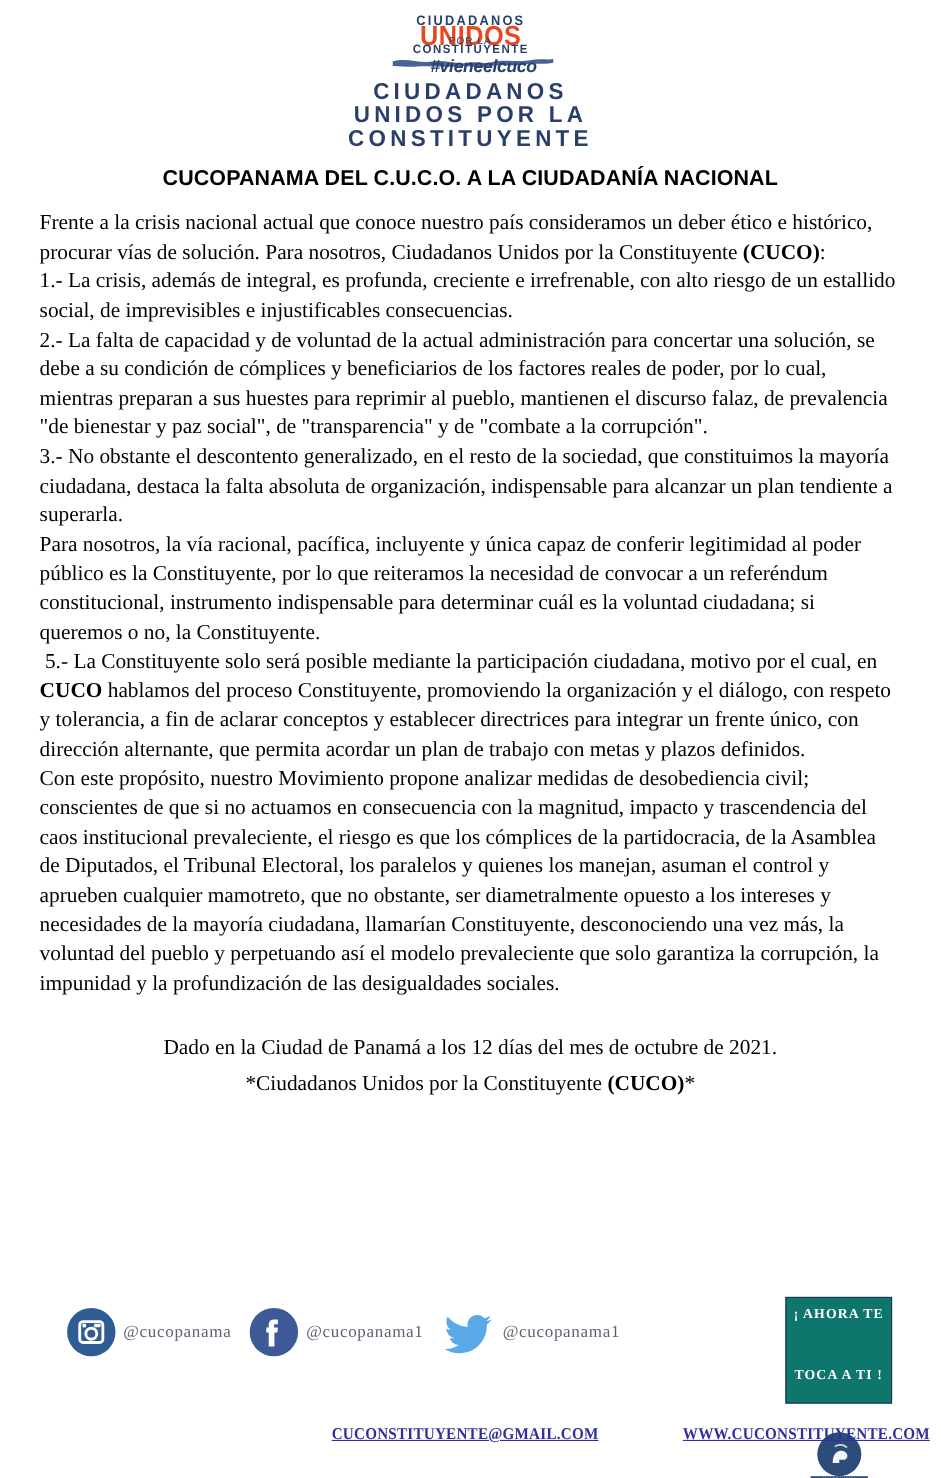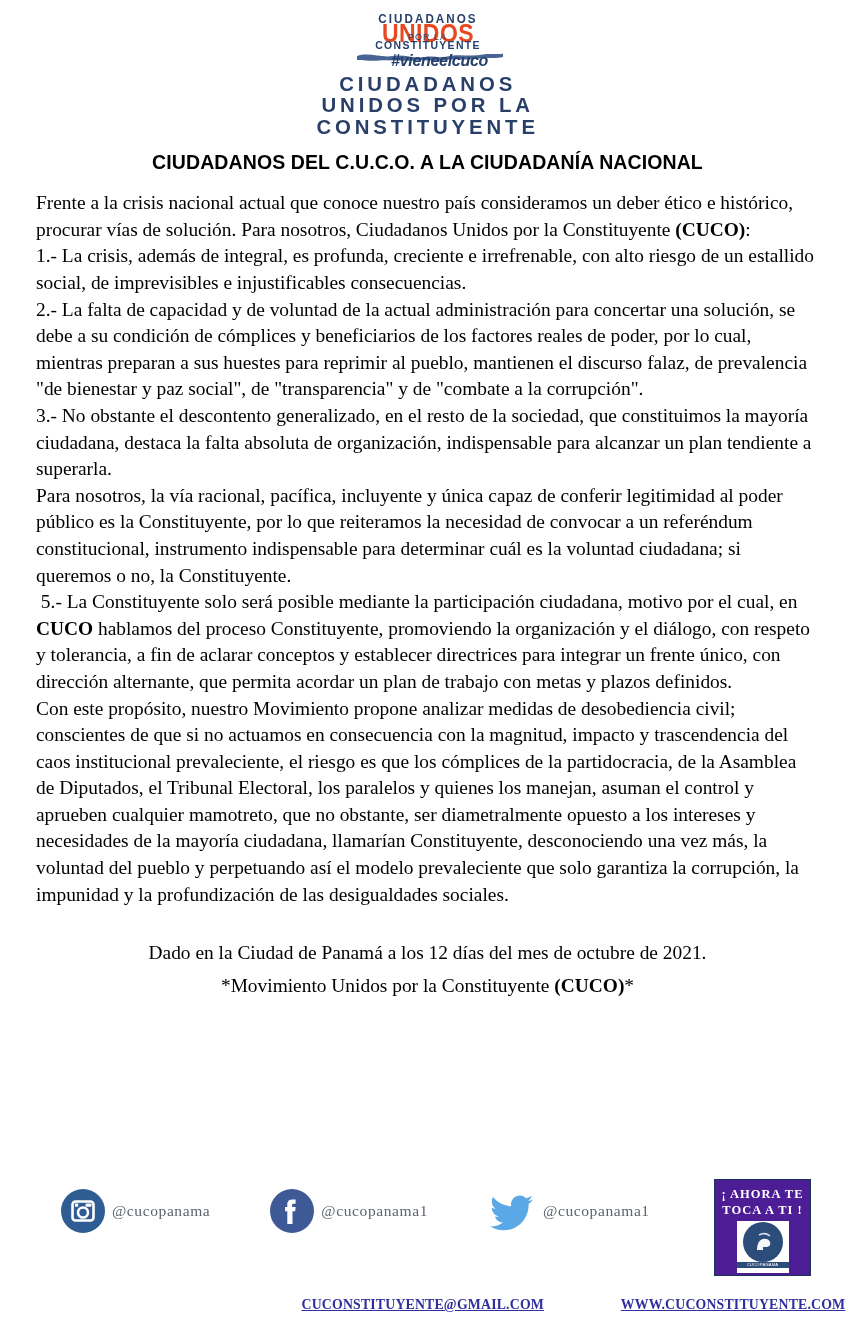--- a/index.html
+++ b/index.html
@@ -143,21 +143,20 @@
     height: 26px;
   }
   .closing p { margin: 6px; white-space: pre-wrap; text-align: center; }
 
   
   .social-row {
     position: absolute;
     left: 60px;
     top: 1188px;
     display: flex;
-    gap: 43px;
   }
   .social-item {
     display: flex;
     align-items: center;
   }
   .ico {
     flex: 0 0 auto;
     display: block;
   }
   .handle {
@@ -170,27 +169,28 @@
     white-space: nowrap;
   }
 
   
   .badge {
     position: absolute;
     left: 714px;
     top: 1179px;
     width: 97px;
     height: 97px;
-    background: #4c1d95;
+    background: #0f766e;
     border: 1px solid #1a3357;
     display: flex;
     flex-direction: column;
     align-items: center;
     padding-top: 6px;
     box-sizing: border-box;
+    gap: 40px;
   }
   .badge-line {
     color: #ffffff;
     font-family: "Liberation Serif", serif;
     font-weight: bold;
     font-size: 12.5px;
     letter-spacing: 1px;
     line-height: 16px;
     white-space: nowrap;
   }
@@ -266,21 +266,21 @@
     <div class="emblem-hash">#vieneelcuco</div>
   </div>
 
   <div class="wordmark">
     <div class="wm1">CIUDADANOS</div>
     <div class="wm2">UNIDOS POR LA</div>
     <div class="wm3">CONSTITUYENTE</div>
   </div>
 </div>
 
-<h1 class="doc-title">CIUDADANOS DEL C.U.C.O. A LA CIUDADANÍA NACIONAL</h1>
+<h1 class="doc-title">CUCOPANAMA DEL C.U.C.O. A LA CIUDADANÍA NACIONAL</h1>
 
 <div class="body-copy">
 
   <p><span>Frente a la crisis nacional actual que conoce nuestro país consideramos un deber ético e histórico, procurar vías de solución. Para nosotros, Ciudadanos Unidos por la Constituyente </span><b>(CUCO)</b><span>:</span></p>
 
   <p>1.- La crisis, además de integral, es profunda, creciente e irrefrenable, con alto riesgo de un estallido social, de imprevisibles e injustificables consecuencias.</p>
 
   <p>2.- La falta de capacidad y de voluntad de la actual administración para concertar una solución, se debe a su condición de cómplices y beneficiarios de los factores reales de poder, por lo cual, mientras preparan a sus huestes para reprimir al pueblo, mantienen el discurso falaz, de prevalencia "de bienestar y paz social", de "transparencia" y de "combate a la corrupción".</p>
 
   <p>3.- No obstante el descontento generalizado, en el resto de la sociedad, que constituimos la mayoría ciudadana, destaca la falta absoluta de organización, indispensable para alcanzar un plan tendiente a superarla.</p>
@@ -289,21 +289,21 @@
 
 
   <p><span> 5.- La Constituyente solo será posible mediante la participación ciudadana, motivo por el cual, en </span><b>CUCO</b><span> hablamos del proceso Constituyente, promoviendo la organización y el diálogo, con respeto y tolerancia, a fin de aclarar conceptos y establecer directrices para integrar un frente único, con dirección alternante, que permita acordar un plan de trabajo con metas y plazos definidos.</span></p>
 
   <p>Con este propósito, nuestro Movimiento propone analizar medidas de desobediencia civil; conscientes de que si no actuamos en consecuencia con la magnitud, impacto y trascendencia del caos institucional prevaleciente, el riesgo es que los cómplices de la partidocracia, de la Asamblea de Diputados, el Tribunal Electoral, los paralelos y quienes los manejan, asuman el control y aprueben cualquier mamotreto, que no obstante, ser diametralmente opuesto a los intereses y necesidades de la mayoría ciudadana, llamarían Constituyente, desconociendo una vez más, la voluntad del pueblo y perpetuando así el modelo prevaleciente que solo garantiza la corrupción, la impunidad y la profundización de las desigualdades sociales.</p>
 
   <div class="para-gap"></div>
 
   <div class="closing">
     <p>Dado en la Ciudad de Panamá a los 12 días del mes de octubre de 2021.</p>
-    <p><span>*Movimiento Unidos por la Constituyente </span><b>(CUCO)</b><span>*</span></p>
+    <p><span>*Ciudadanos Unidos por la Constituyente </span><b>(CUCO)</b><span>*</span></p>
   </div>
 </div>
 
 <div class="social-row">
 
   <div class="social-item">
     <svg class="ico" width="46" height="46" viewBox="0 0 46 46">
       <circle cx="23" cy="23" r="22" fill="#2e5c93"></circle>
       <rect x="12.5" y="13.5" width="21" height="19" rx="3" ry="3" fill="none" stroke="#ffffff" stroke-width="2.6"></rect>
       <circle cx="23" cy="24.5" r="5" fill="none" stroke="#ffffff" stroke-width="2.6"></circle>

